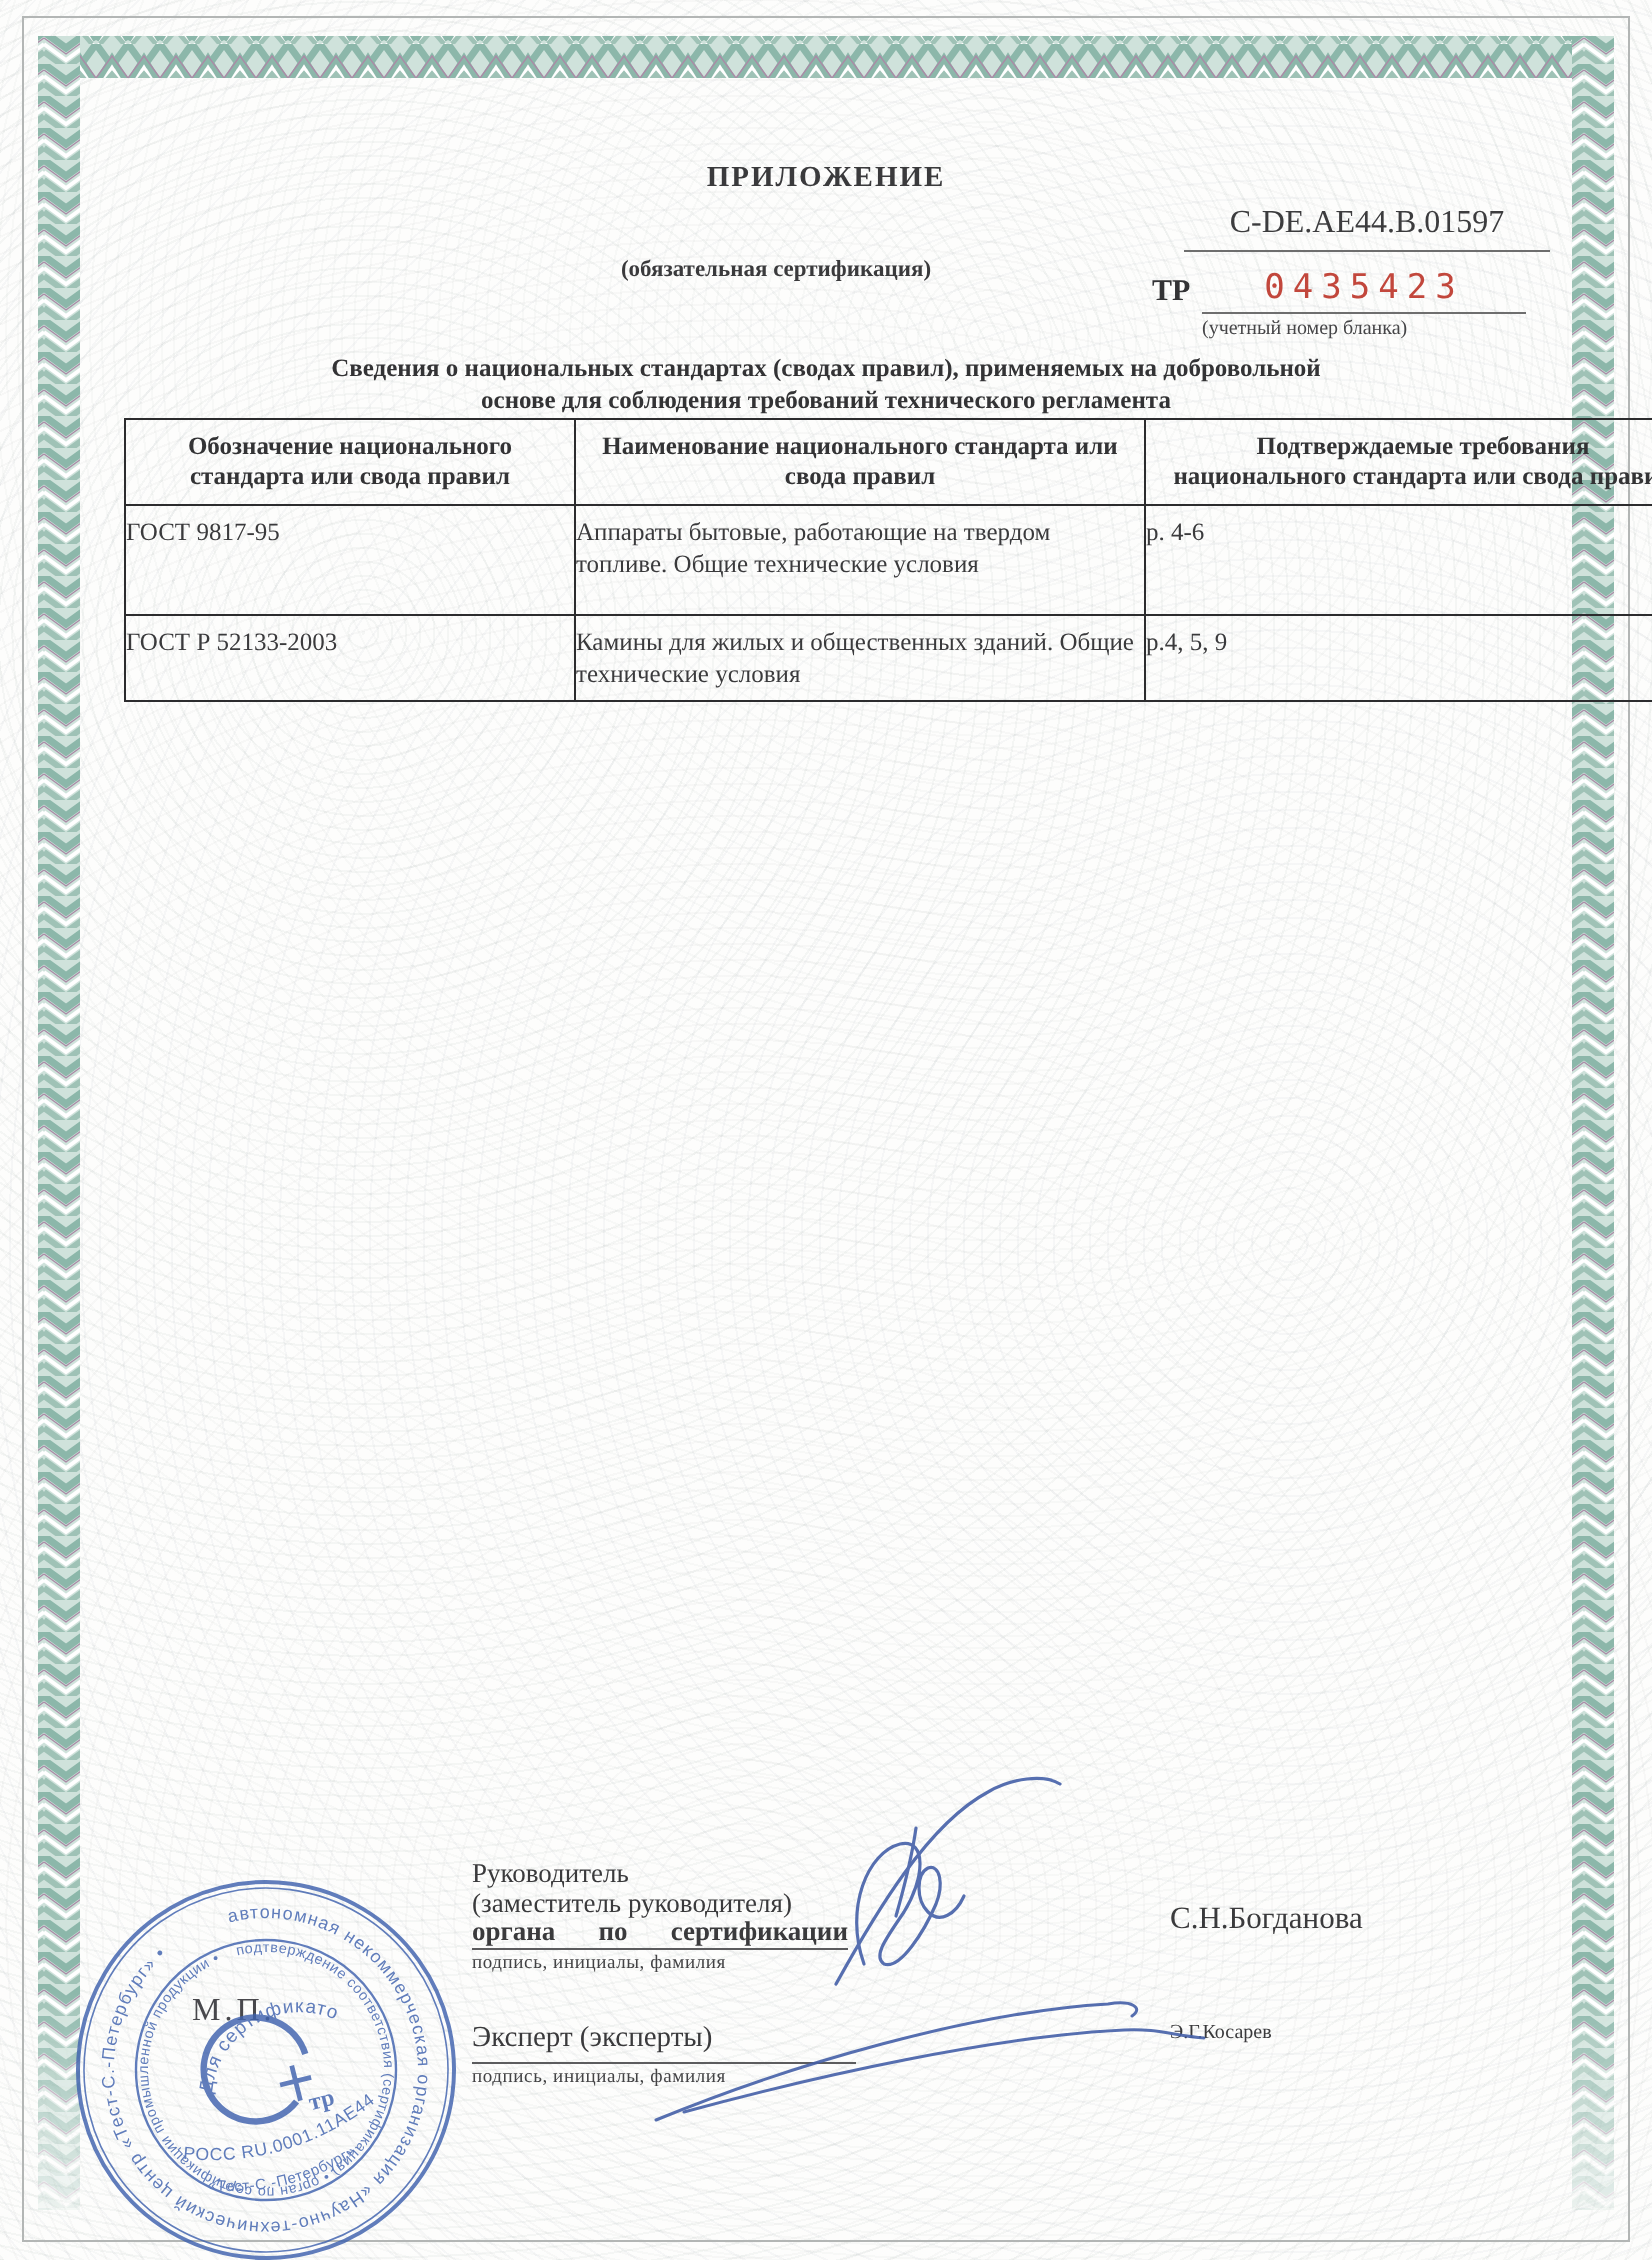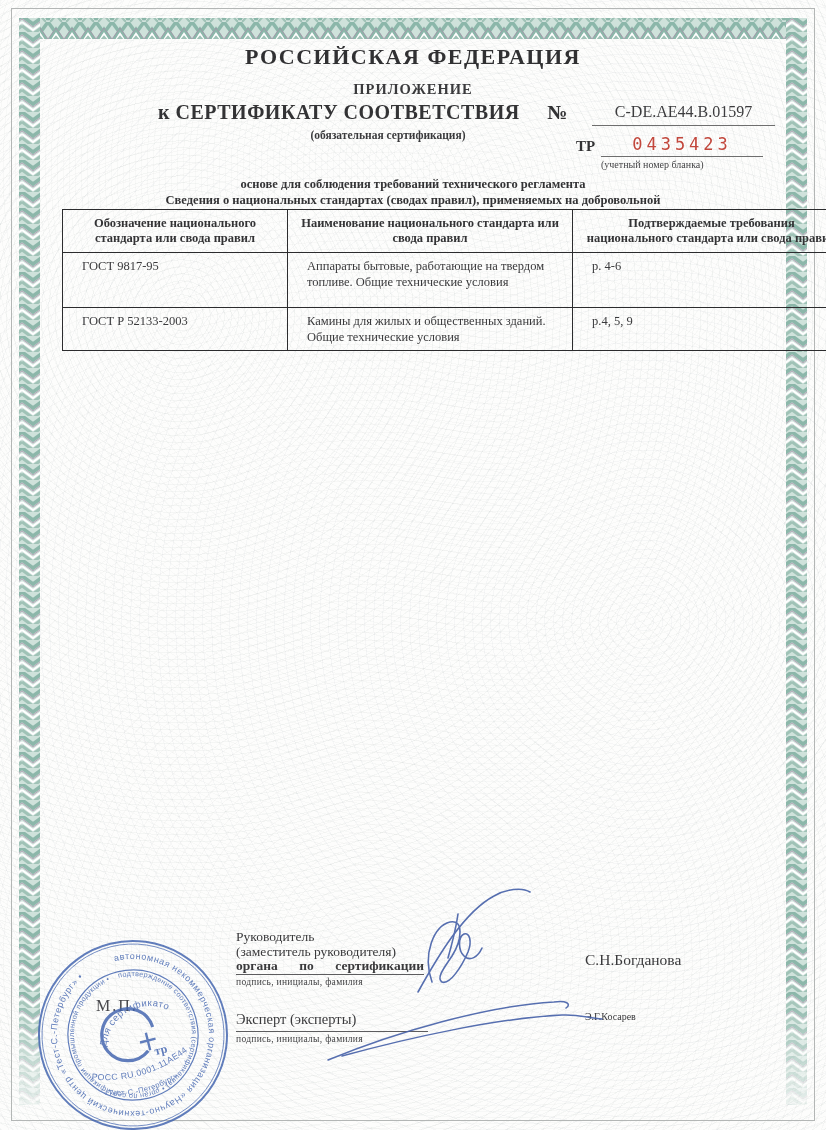--- a/index.html
+++ b/index.html
@@ -42,21 +42,21 @@
   .blankcap{position:absolute;left:601px;top:159px;width:162px;text-align:left;
     font-size:10px;color:#454547;}
   .intro{position:absolute;left:42px;top:176px;width:742px;text-align:center;
     font-size:12.5px;font-weight:bold;line-height:16px;color:#333335;}
 
   table.std{position:absolute;left:62px;top:209px;width:713px;border-collapse:collapse;
     table-layout:fixed;}
   table.std th, table.std td{border:1.6px solid #2c2c2e;vertical-align:top;
     font-family:"Liberation Serif", serif;}
   table.std th{font-size:12.5px;font-weight:bold;text-align:center;padding:6px 12px;line-height:15px;color:#333335;}
-  table.std td{font-size:12.5px;padding:5px 19px;line-height:16px;color:#3a3a3c;}
+  table.std td{font-size:12.5px;padding:5px 0;line-height:16px;color:#3a3a3c;}
   .c1{width:200px;} .c2{width:260px;} .c3{width:253px;}
   tr.r1 td{height:44px;} tr.r2 td{height:30px;}
 
   .sigrole{position:absolute;left:236px;top:930px;width:188px;font-size:13.5px;
     line-height:14.5px;color:#3a3a3c;}
   .sigrole .just{text-align:justify;text-align-last:justify;font-weight:bold;}
   .uline1{position:absolute;left:236px;top:974px;width:188px;border-top:1px solid #5c5c5e;}
   .sigcap1{position:absolute;left:236px;top:977px;font-size:9.5px;letter-spacing:0.3px;color:#434345;}
   .name1{position:absolute;left:585px;top:951px;font-size:15.5px;color:#3a3a3c;}
   .sigrole2{position:absolute;left:236px;top:1011px;font-size:14.5px;color:#3a3a3c;}
@@ -102,38 +102,33 @@
       </mask>
     </defs>
     <rect x="11.5" y="8.5" width="803" height="1112" fill="none" stroke="#b3b6b5" stroke-width="1"></rect>
     <rect x="19" y="18" width="788" height="21" fill="url(#ph)"></rect>
     <rect x="19" y="18" width="21" height="1087" fill="url(#pv)" mask="url(#fadeMask)"></rect>
     <rect x="786" y="18" width="21" height="1087" fill="url(#pv)" mask="url(#fadeMask)"></rect>
   </svg>
 
   <div class="content">
 
-    <div class="country">РОССИЙСКАЯ ФЕДЕРАЦИЯ</div>
     <div class="appendix">ПРИЛОЖЕНИЕ</div>
 
-    <div class="certline">
-      <span>к СЕРТИФИКАТУ СООТВЕТСТВИЯ</span>
-      <span class="nsign">№</span>
-    </div>
     <div class="certnum">C-DE.AE44.B.01597</div>
 
     <div class="mandatory">(обязательная сертификация)</div>
 
     <div class="trlabel">ТР</div>
     <div class="trnum" style="color:#c2473c">0435423</div>
     <div class="blankcap">(учетный номер бланка)</div>
 
     <div class="intro">
+      <div>Сведения о национальных стандартах (сводах правил), применяемых на добровольной</div>
       <div>основе для соблюдения требований технического регламента</div>
-      <div>Сведения о национальных стандартах (сводах правил), применяемых на добровольной</div>
     </div>
 
     <table class="std">
       <thead>
         <tr>
           <th class="c1">Обозначение национального стандарта или свода правил</th>
           <th class="c2">Наименование национального стандарта или свода правил</th>
           <th class="c3">Подтверждаемые требования национального стандарта или свода правил</th>
         </tr>
       </thead>

